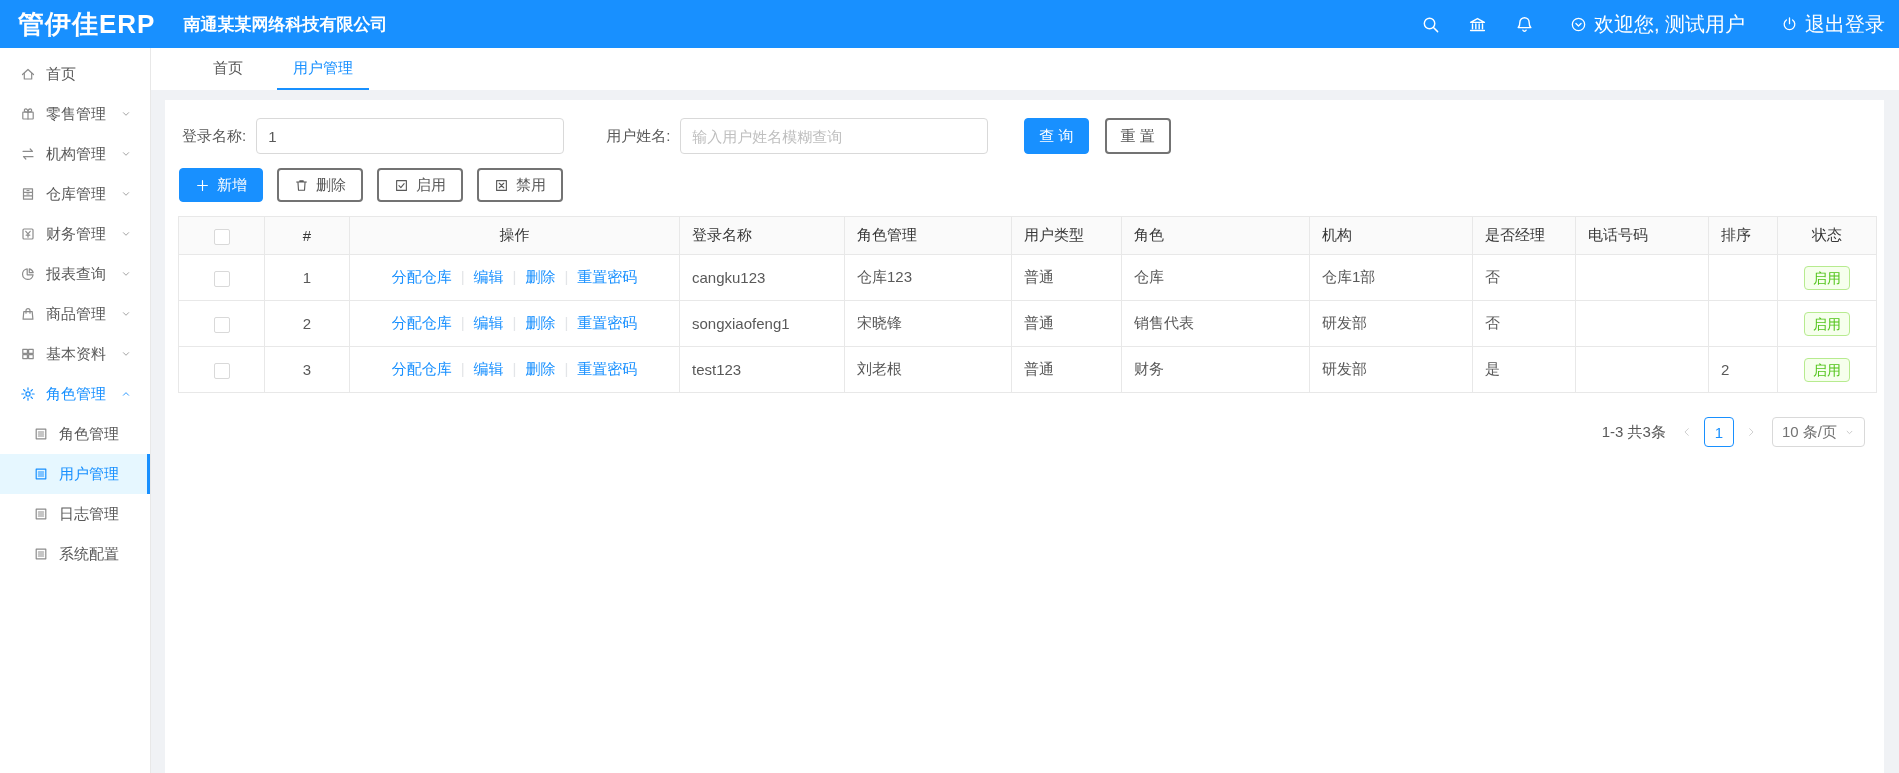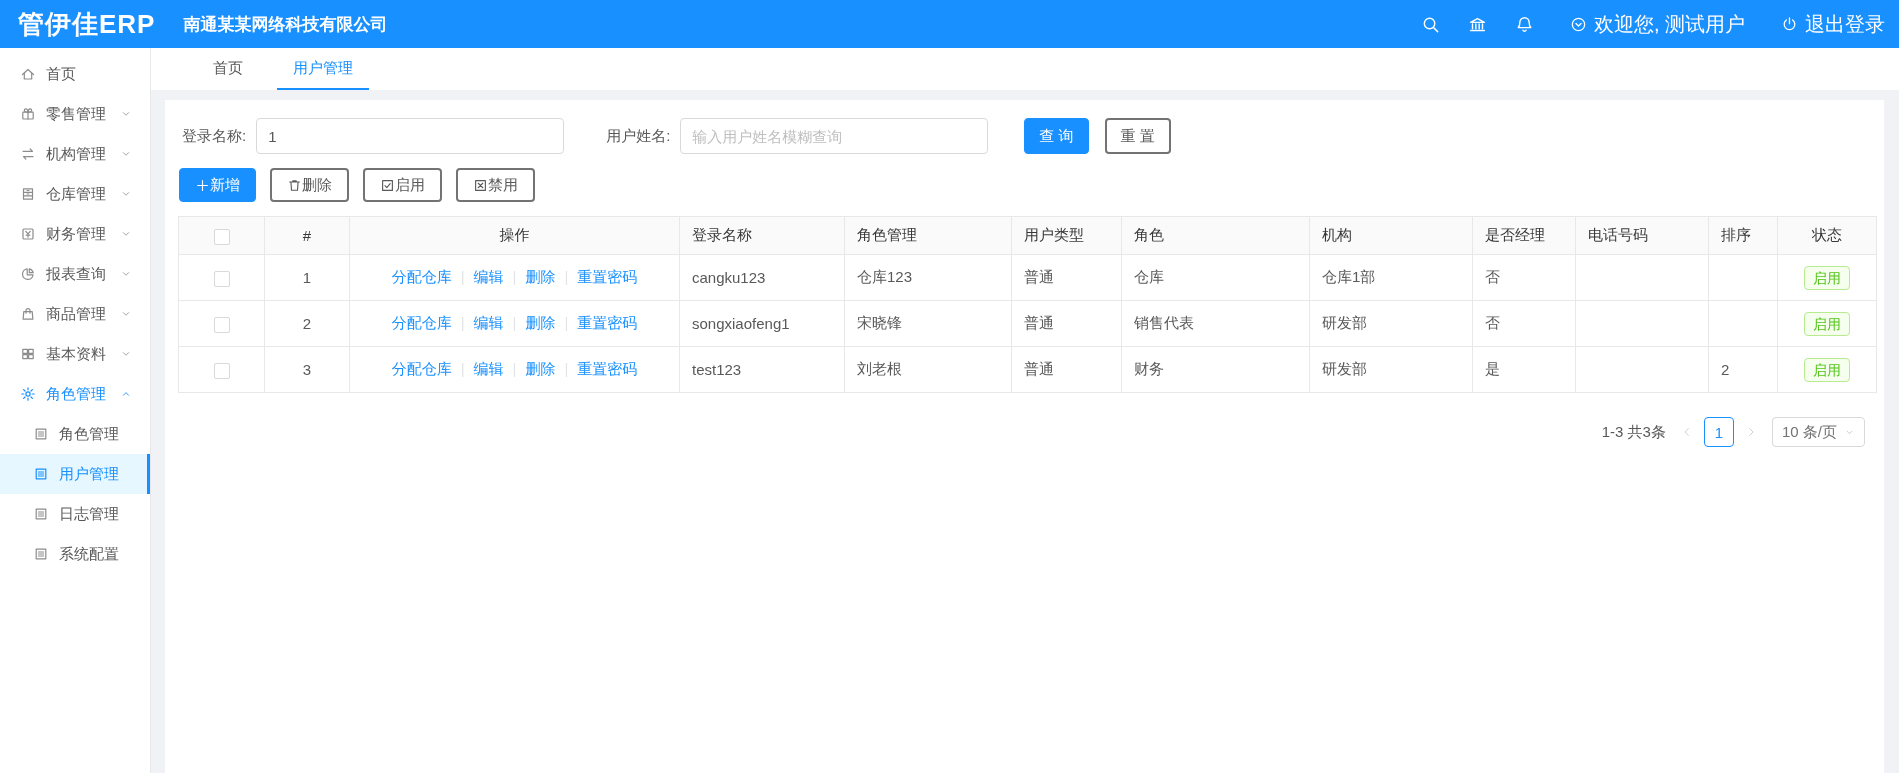--- a/index.html
+++ b/index.html
@@ -58,21 +58,21 @@
   .text-input{width:308px;height:36px;border:1px solid #d9d9d9;border-radius:4px;padding:0 11px;font-size:15px;color:#595959;outline:none;font-family:inherit;background:#fff;}
   .text-input::placeholder{color:#bfbfbf;}
   .btn{height:36px;border-radius:4px;font-size:15px;display:inline-flex;align-items:center;justify-content:center;cursor:pointer;font-family:inherit;white-space:nowrap;}
   .btn-primary{background:var(--primary);color:#fff;border:1px solid var(--primary);padding:0 14px;}
   .btn-default{background:#fff;color:#595959;border:2px solid #737373;padding:0 14px;}
   .search-btn{margin-left:36px;}
   .reset-btn{margin-left:16px;}
 
   
   .toolbar-row{display:flex;margin:0 0 14px 1px;}
-  .tbtn{height:34px;margin-right:14px;padding:0 15px;}
+  .tbtn{height:34px;margin-right:14px;gap:7px;padding:0 15px;}
   .tbtn .icon svg{width:15px;height:15px;}
 
   
   table.user-table{width:100%;border-collapse:collapse;table-layout:fixed;font-size:15px;color:#595959;}
   .user-table th,.user-table td{border:1px solid #e8e8e8;padding:0 12px;overflow:hidden;white-space:nowrap;text-overflow:ellipsis;text-align:left;}
   .user-table th{background:#fafafa;height:38px;font-weight:normal;color:#383838;}
   .user-table td{height:46px;background:#fff;}
   .user-table th.center,.user-table td.center{text-align:center;padding:0 4px;}
   .checkbox{display:inline-block;width:16px;height:16px;border:1px solid #d9d9d9;border-radius:2px;background:#fff;vertical-align:middle;cursor:pointer;}
   .action-link{color:var(--primary);cursor:pointer;}

